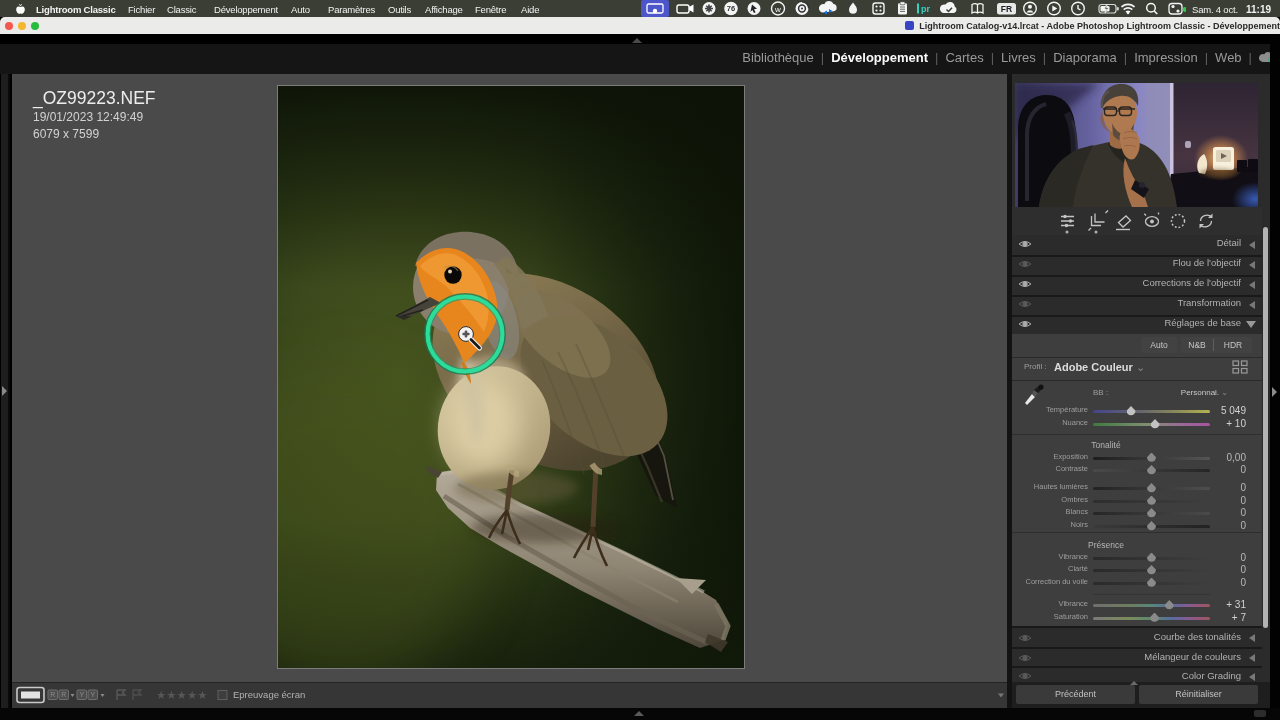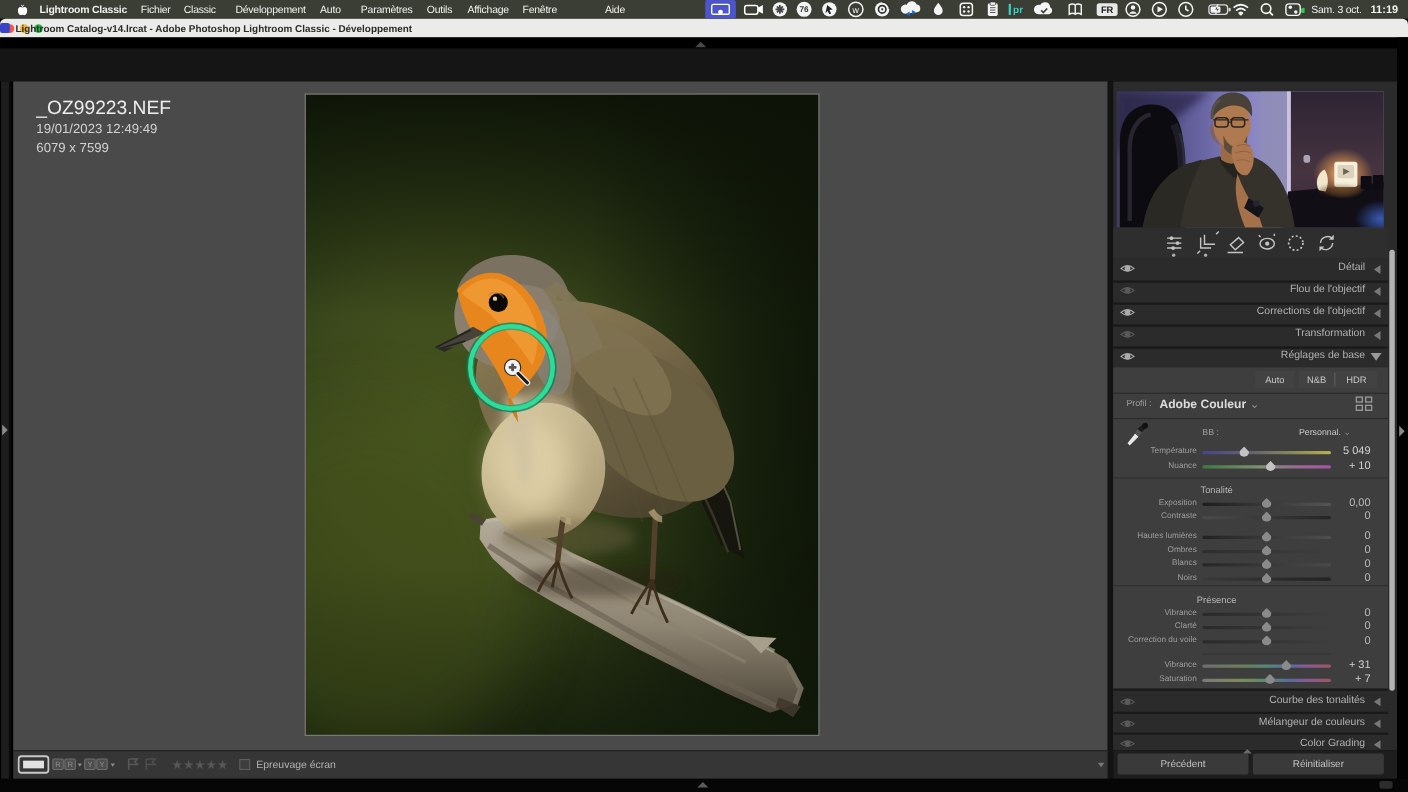--- a/index.html
+++ b/index.html
@@ -4,21 +4,21 @@
 *{margin:0;padding:0;box-sizing:border-box}
 html,body{width:1280px;height:720px;overflow:hidden;background:#000;font-family:"Liberation Sans",sans-serif}
 #root{position:relative;width:1280px;height:720px;background:#000}
 .a{position:absolute}
 
 #menubar{left:0;top:0;width:1280px;height:17px;background:#3b3e34;color:#f2f2f2;font-size:9.5px;letter-spacing:-.2px}
 #menubar .mi{position:absolute;top:3.5px;white-space:nowrap}
 
 #titlebar{left:0;top:17px;width:1280px;height:17px;background:#ebebe9;border-radius:5px 5px 0 0}
 .tl{position:absolute;top:22px;width:8px;height:8px;border-radius:50%}
-#wtitle{position:absolute;left:0;top:21px;width:1280px;text-align:left;font-size:9px;font-weight:700;color:#2a2a2a}
+#wtitle{position:absolute;left:0;top:21px;width:1280px;text-align:right;font-size:9px;font-weight:700;color:#2a2a2a}
 
 #gapblack{left:0;top:34px;width:1280px;height:10px;background:#000}
 #topstrip{left:0;top:44px;width:1280px;height:30px;background:#151515}
 #tutos{left:22px;top:51px;font-size:11px;color:#b2b2b2;letter-spacing:.1px}
 #modules{right:6px;top:50px;font-size:13px;color:#9a9a9a;white-space:nowrap}
 #modules b{color:#fafafa;font-weight:700}
 #modules .sp{color:#5f5f5f;padding:0 7px;font-weight:400}
 
 #leftstrip{left:0;top:74px;width:10px;height:634px;background:#1e1e1e;border-left:1px solid #000;border-right:2px solid #0a0a0a}
 #maingray{left:12px;top:74px;width:995px;height:608px;background:#4a4a4a}
@@ -51,32 +51,36 @@
       </svg>
 <span class="mi" style="left:36px;font-weight:700">Lightroom Classic</span>
 <span class="mi" style="left:128px">Fichier</span>
 <span class="mi" style="left:167px">Classic</span>
 <span class="mi" style="left:214px">Développement</span>
 <span class="mi" style="left:291px">Auto</span>
 <span class="mi" style="left:328px">Paramètres</span>
 <span class="mi" style="left:388px">Outils</span>
 <span class="mi" style="left:425px">Affichage</span>
 <span class="mi" style="left:475px">Fenêtre</span>
-<span class="mi" style="left:550px">Aide</span>
-<span class="mi" style="left:1192px;font-size:9.5px">Sam. 3 oct.</span>
+<span class="mi" style="left:521px">Aide</span>
+<span class="mi" style="left:1192px;font-size:9.5px">Sam. 4 oct.</span>
 <span class="mi" style="left:1246px;font-size:10px;font-weight:700;letter-spacing:0">11:19</span>
 </div>
 <div class="a" id="titlebar"></div>
 <div class="tl" style="left:5px;background:#f4574e"></div>
 <div class="tl" style="left:18px;background:#f5b52e"></div>
 <div class="tl" style="left:31px;background:#27bc3f"></div>
 <div id="wtitle"><span style="display:inline-block;width:9px;height:9px;border-radius:2px;background:#3745c5;vertical-align:-1px;margin-right:5px"></span>Lightroom Catalog-v14.lrcat - Adobe Photoshop Lightroom Classic - Développement</div>
 <div class="a" id="gapblack"></div>
 <div class="a" id="topstrip"></div>
 <div class="a" style="left:632px;top:38px;width:0;height:0;border-left:5px solid transparent;border-right:5px solid transparent;border-bottom:5px solid #4a4a4a"></div>
+<div class="a" id="modules">Bibliothèque<span class="sp">|</span><b>Développement</b><span class="sp">|</span>Cartes<span class="sp">|</span>Livres<span class="sp">|</span>Diaporama<span class="sp">|</span>Impression<span class="sp">|</span>Web<span class="sp">|</span><svg width="15" height="11" viewBox="0 0 15 11" style="vertical-align:-1px">
+        <path d="M4 10 a4 4 0 1 1 1.2-7.8 a4.5 4.5 0 0 1 8.3 1.9 a3 3 0 0 1-.6 5.9 Z" fill="#8d8d8d"></path>
+        <circle cx="11.5" cy="8" r="2.4" fill="#3aaa7c"></circle>
+      </svg></div>
 <div class="a" id="leftstrip"></div>
 <div class="a" style="left:2px;top:386px;width:0;height:0;border-top:5px solid transparent;border-bottom:5px solid transparent;border-left:5px solid #8a8a8a"></div>
 <div class="a" id="maingray"></div>
 <div class="a" id="coldiv"></div>
 <div class="a" id="panel"></div>
 <div class="a" id="rightblack"></div>
 <div class="a" id="fname">_OZ99223.NEF</div>
 <div class="a" id="fdate">19/01/2023 12:49:49</div>
 <div class="a" id="fsize">6079 x 7599</div>
 <div class="a" id="photo"><svg width="466" height="582" viewBox="0 0 466 582">

